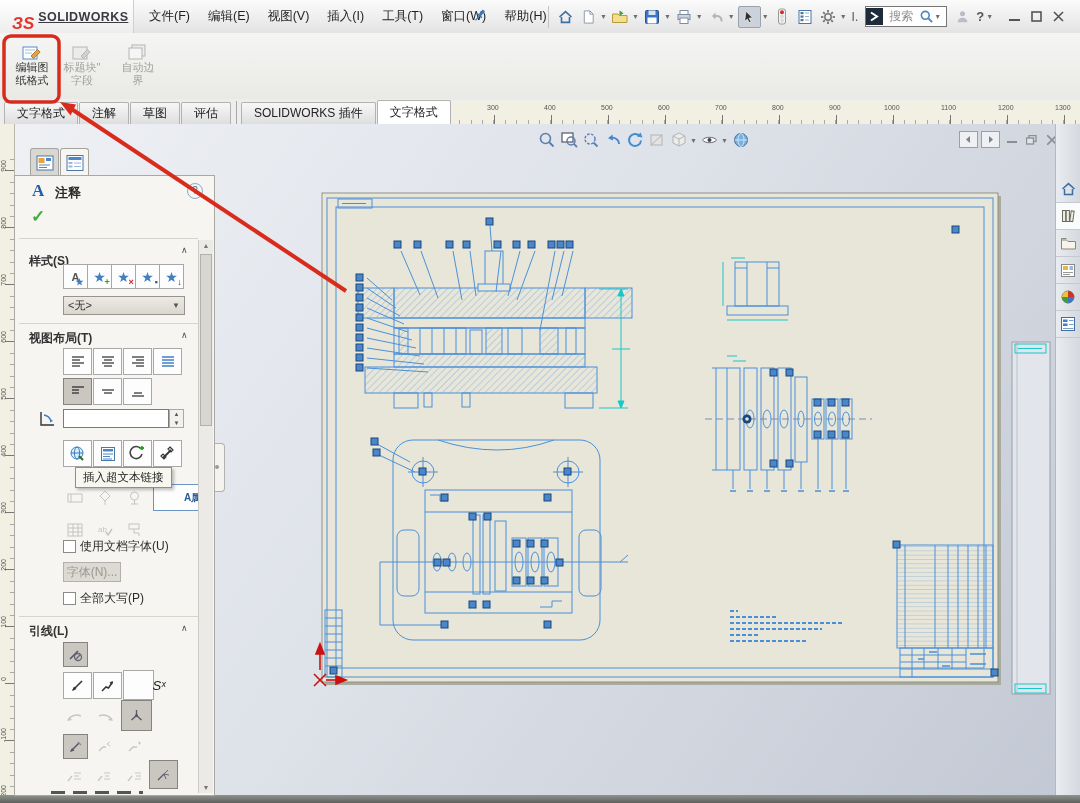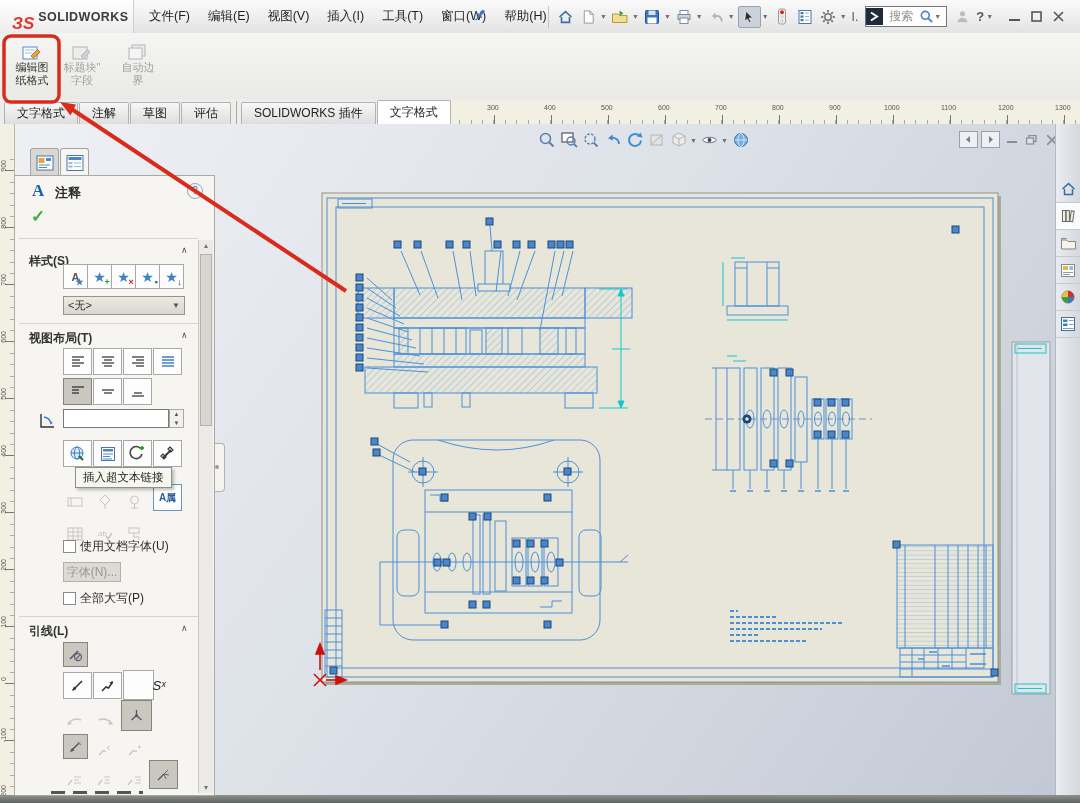--- a/index.html
+++ b/index.html
@@ -5,21 +5,21 @@
   html,body{margin:0;padding:0;}
   #app{position:relative;width:1080px;height:803px;overflow:hidden;
        font-family:"Liberation Sans",sans-serif;background:#d7dbe2;cursor:default;}
   .abs{position:absolute;}
   
   .menubar{position:absolute;left:0;top:0;width:1080px;height:33px;
            background:linear-gradient(#fbfbfb,#e3e3e3);border-bottom:1px solid #bdbdbd;}
   .logobox{position:absolute;left:0;top:0;width:133px;height:33px;display:flex;align-items:center;
            background:linear-gradient(#ffffff,#ededed);border-right:1px solid #cfcfcf;}
   .logomark{color:#e4352b;font-weight:bold;font-style:italic;font-size:17px;margin:14px 4px 0 12px;}
-  .logoname{font-size:12.5px;font-weight:bold;color:#3a3a42;letter-spacing:.4px;}
+  .logoname{font-size:12.5px;font-weight:bold;color:#3a3a42;letter-spacing:.4px;text-decoration:underline;}
   .menus{position:absolute;left:140px;top:0;display:flex;}
   .mi{font-size:12.5px;color:#1f1f1f;line-height:33px;padding:0 9px;}
   .qbar{position:absolute;left:543px;top:0;height:33px;display:flex;align-items:center;}
   .qbtn{width:21px;height:20px;display:flex;align-items:center;justify-content:center;margin:0 1px;border-radius:2px;}
   .qbtn.pressed{background:#ccd2d9;border:1px solid #9aa2ac;}
   .caret{font-size:7px;color:#707070;margin:0 2px 0 0;}
   .vsep{width:1px;height:22px;background:#c4c4c4;margin:0 5px;}
   .searchbox{display:flex;align-items:center;border:1px solid #767676;background:#fff;height:19px;
              padding:0 3px 0 0;margin:0 4px;}
   .searchtxt{font-size:12px;color:#8f8f8f;margin:0 6px;}
@@ -72,21 +72,21 @@
   .pm-tab.active{background:#f6f5f2;}
   .pm-body{position:absolute;left:0;top:27px;width:199px;height:619px;background:#f6f5f2;
            border:1px solid #aaa8a2;overflow:hidden;}
   .sect{position:absolute;left:0;font-weight:bold;font-size:12px;color:#333;padding-left:14px;}
   .chev{position:absolute;font-size:9px;color:#555;}
   .divider{position:absolute;left:4px;right:16px;height:1px;background:#d6d4cd;}
   .pbtn{position:absolute;width:23px;height:23px;background:#fdfdfd;border:1px solid #a8a8a8;
         display:flex;align-items:center;justify-content:center;}
   .pbtn.lg{width:27px;height:25px;}
   .pbtn.pressed{background:#c9c7c0;border-color:#85837d;}
-  .gico{position:absolute;width:23px;height:23px;display:flex;align-items:flex-end;justify-content:center;}
+  .gico{position:absolute;width:23px;height:23px;display:flex;align-items:center;justify-content:center;}
   .cb{position:absolute;width:11px;height:11px;background:#fff;border:1px solid #8a8a8a;}
   .lbl{position:absolute;font-size:12px;color:#2b2b2b;white-space:nowrap;}
   .star{color:#3f7fc4;font-size:14px;line-height:14px;position:relative;}
   .badge{position:absolute;font-size:9px;line-height:9px;right:-4px;bottom:-3px;font-weight:bold;}
   .pm-scroll{position:absolute;right:1px;top:64px;bottom:2px;width:14px;background:#eceae6;
              border-left:1px solid #cccac4;font-size:7px;color:#777;text-align:center;}
   .pm-thumb{position:absolute;left:1px;right:1px;top:14px;height:170px;background:#d8d6d0;border:1px solid #b3b1ab;}
   .dropdown{position:absolute;background:linear-gradient(#eceae3,#dad7cf);border:1px solid #96948b;
             font-size:11px;color:#333;display:flex;align-items:center;padding:0 4px;}
   .spin{position:absolute;width:13px;font-size:6px;color:#555;text-align:center;line-height:9px;
@@ -820,21 +820,21 @@
             <path d="M7 1l5 5-5 5-5-5z" fill="none" stroke="#888"></path>
             <line x1="7" y1="11" x2="7" y2="15" stroke="#888"></line>
           </svg>
       </div>
       <div class="gico" style="left:108px;top:310px;opacity:.45;">
         <svg width="15" height="15" viewBox="0 0 15 15">
             <circle cx="7.5" cy="6" r="4" fill="none" stroke="#888"></circle>
             <path d="M7.5 10v4M4 14h7" stroke="#888"></path>
           </svg>
       </div>
-      <div class="pbtn lg" style="left:138px;top:308px;border-color:#6a94c4;">
+      <div class="pbtn lg" style="left:138px;top:308px;border-color:#6a94c4;padding-left:25px;">
         <span style="font-size:10px;color:#2c5c9c;font-weight:bold;">A属</span>
       </div>
       <div class="gico" style="left:48px;top:342px;opacity:.45;">
         <svg width="16" height="14" viewBox="0 0 16 14">
             <rect x="1" y="1" width="14" height="12" fill="none" stroke="#888"></rect>
             <path d="M1 5h14M1 9h14M6 1v12M11 1v12" stroke="#888"></path>
           </svg>
       </div>
       <div class="gico" style="left:78px;top:342px;opacity:.45;">
         <svg width="16" height="14" viewBox="0 0 16 14">

